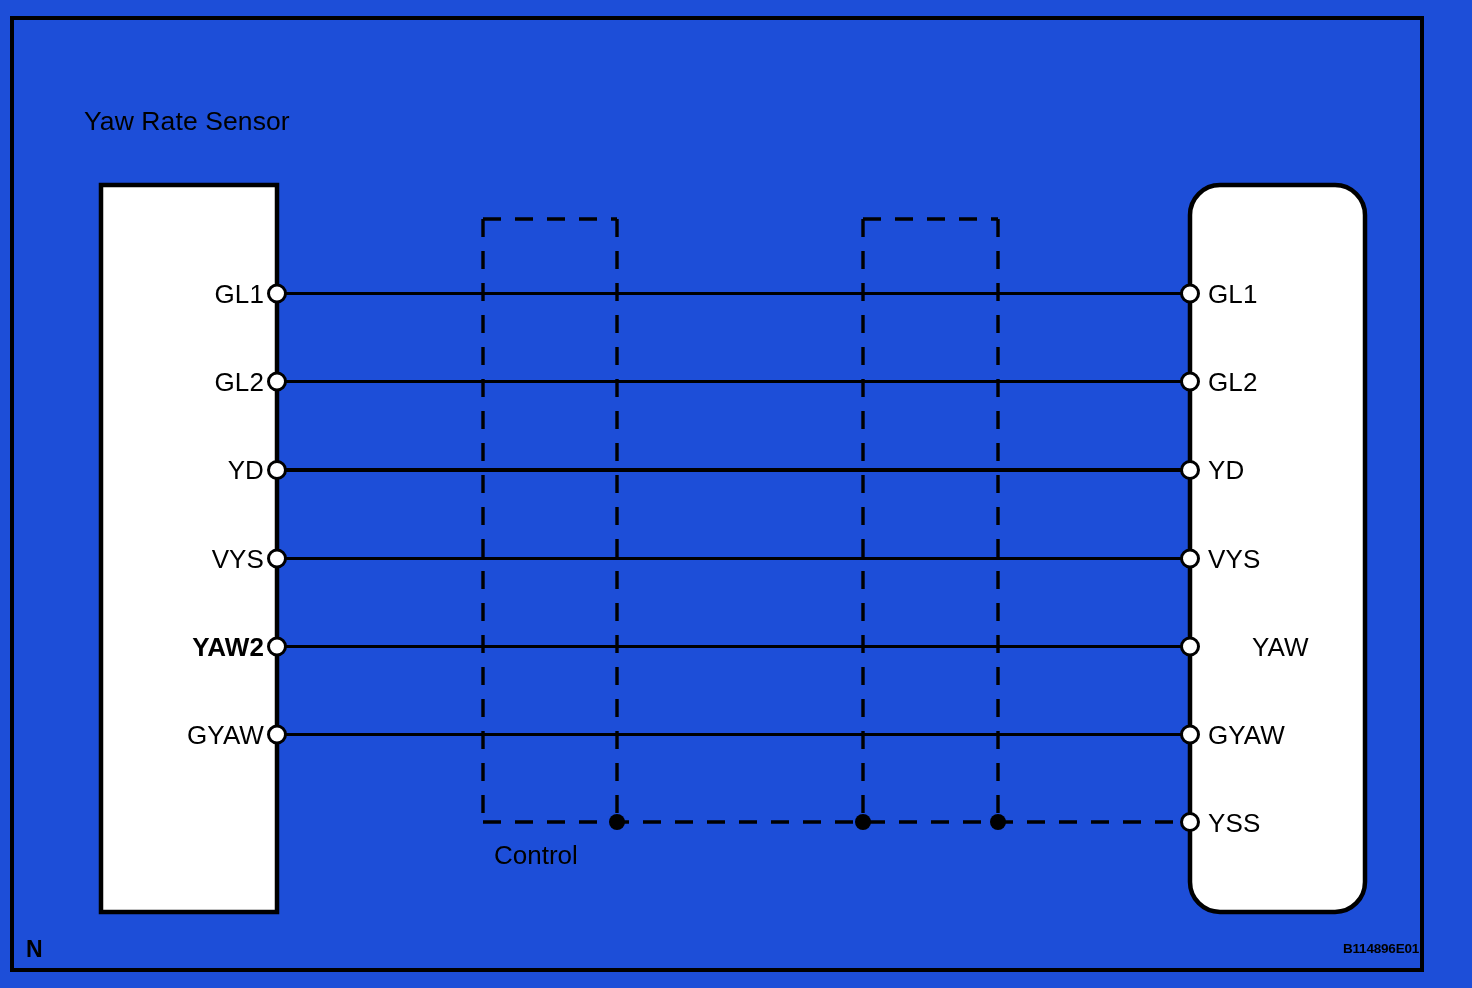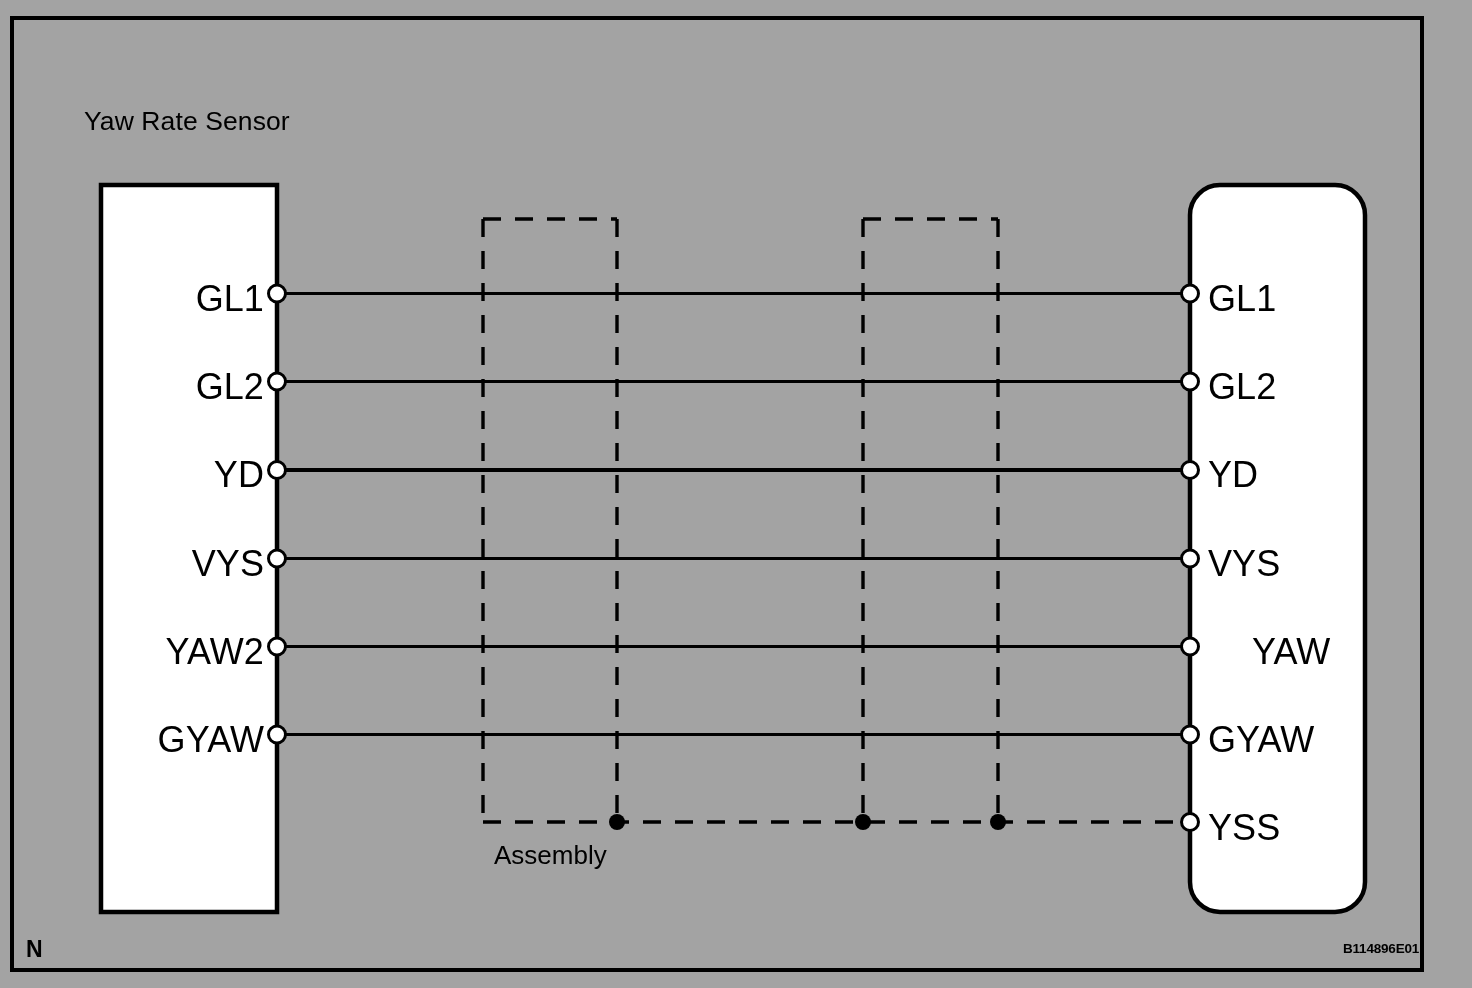--- a/index.html
+++ b/index.html
@@ -9,21 +9,21 @@
     background: #ffffff;
   }
   body {
     font-family: "Liberation Sans", sans-serif;
     -webkit-font-smoothing: antialiased;
   }
   #page {
     position: relative;
     width: 1472px;
     height: 988px;
-    background: #a3a3a3;
+    background: #1d4ed8;
     overflow: hidden;
   }
   #diagram-svg {
     position: absolute;
     left: 0;
     top: 0;
     width: 1472px;
     height: 988px;
     display: block;
   }
@@ -74,21 +74,21 @@
     position: absolute;
     color: #000000;
     white-space: nowrap;
     line-height: 1;
   }
   .title-label {
     font-size: 26.5px;
     letter-spacing: 0.1px;
   }
   .pin-label {
-    font-size: 36px;
+    font-size: 26px;
     letter-spacing: 0.1px;
   }
   .pin-label-left {
     text-align: right;
   }
   .pin-label-right {
     text-align: left;
   }
   .shielded-label {
     font-size: 26px;
@@ -153,30 +153,30 @@
 
   </svg>
 
   <div class="lbl title-label" style="left:84px; top:108px;">Yaw Rate Sensor</div>
 
 
   <div class="lbl pin-label pin-label-left" style="left:64px; width:200px; top:281px;">GL1</div>
   <div class="lbl pin-label pin-label-left" style="left:64px; width:200px; top:369px;">GL2</div>
   <div class="lbl pin-label pin-label-left" style="left:64px; width:200px; top:457px;">YD</div>
   <div class="lbl pin-label pin-label-left" style="left:64px; width:200px; top:546px;">VYS</div>
-  <div class="lbl pin-label pin-label-left" style="left:64px; width:200px; top:634px;">YAW2</div>
+  <div class="lbl pin-label pin-label-left" style="left:64px; width:200px; top:634px;font-weight:bold;">YAW2</div>
   <div class="lbl pin-label pin-label-left" style="left:64px; width:200px; top:722px;">GYAW</div>
 
   <div class="lbl pin-label pin-label-right" style="left:1208px; top:281px;">GL1</div>
   <div class="lbl pin-label pin-label-right" style="left:1208px; top:369px;">GL2</div>
   <div class="lbl pin-label pin-label-right" style="left:1208px; top:457px;">YD</div>
   <div class="lbl pin-label pin-label-right" style="left:1208px; top:546px;">VYS</div>
   <div class="lbl pin-label pin-label-right" style="left:1208px; top:634px;margin-left:44px;">YAW</div>
   <div class="lbl pin-label pin-label-right" style="left:1208px; top:722px;">GYAW</div>
   <div class="lbl pin-label pin-label-right" style="left:1208px; top:810px;">YSS</div>
 
-  <div class="lbl shielded-label" style="left:494px; top:842px;">Assembly</div>
+  <div class="lbl shielded-label" style="left:494px; top:842px;">Control</div>
 
   <div class="lbl corner-n" style="left:26px; top:938px;">N</div>
 
   <div class="lbl doc-code" style="left:1343px; top:942px;">B114896E01</div>
 
 </div>
 
 </body></html>

